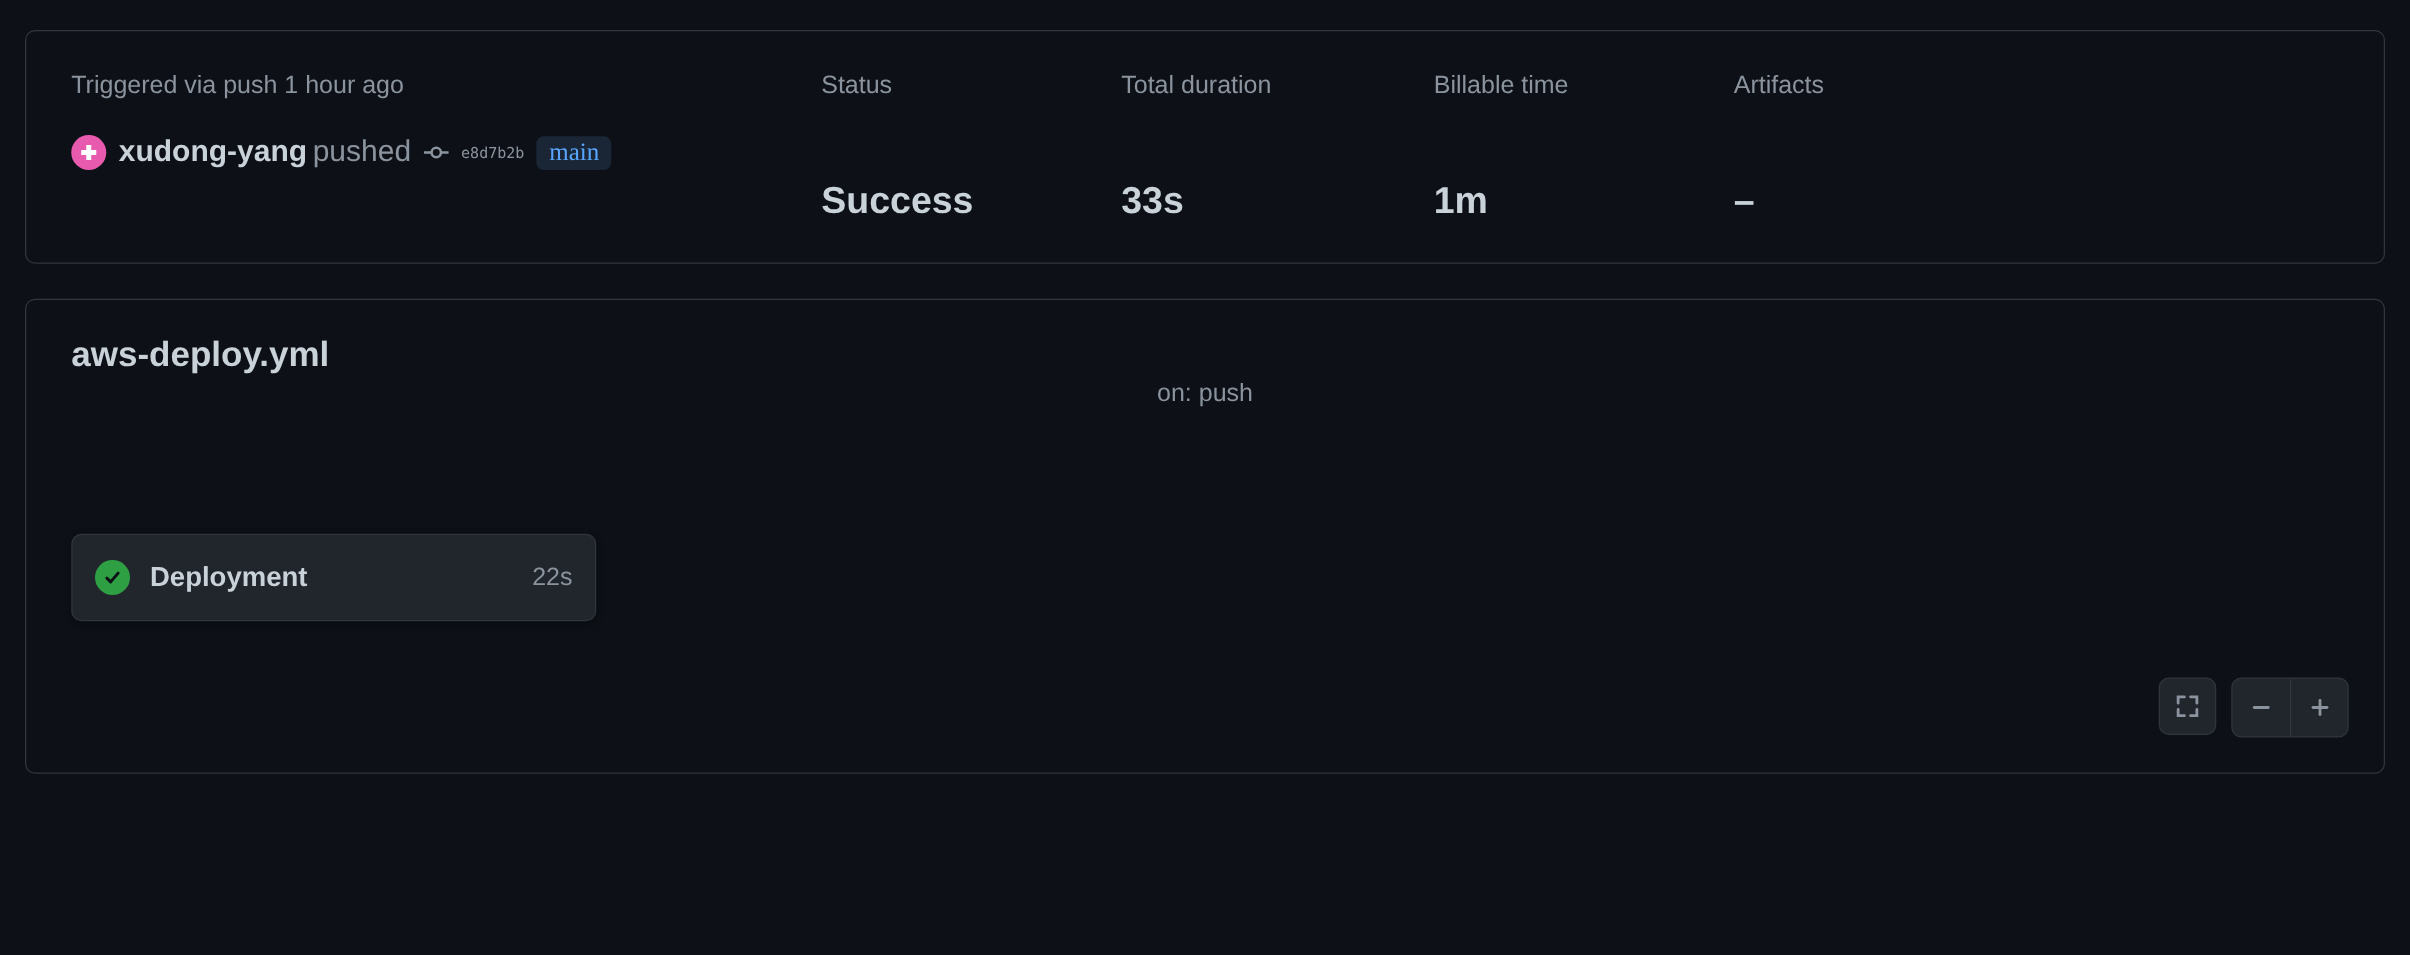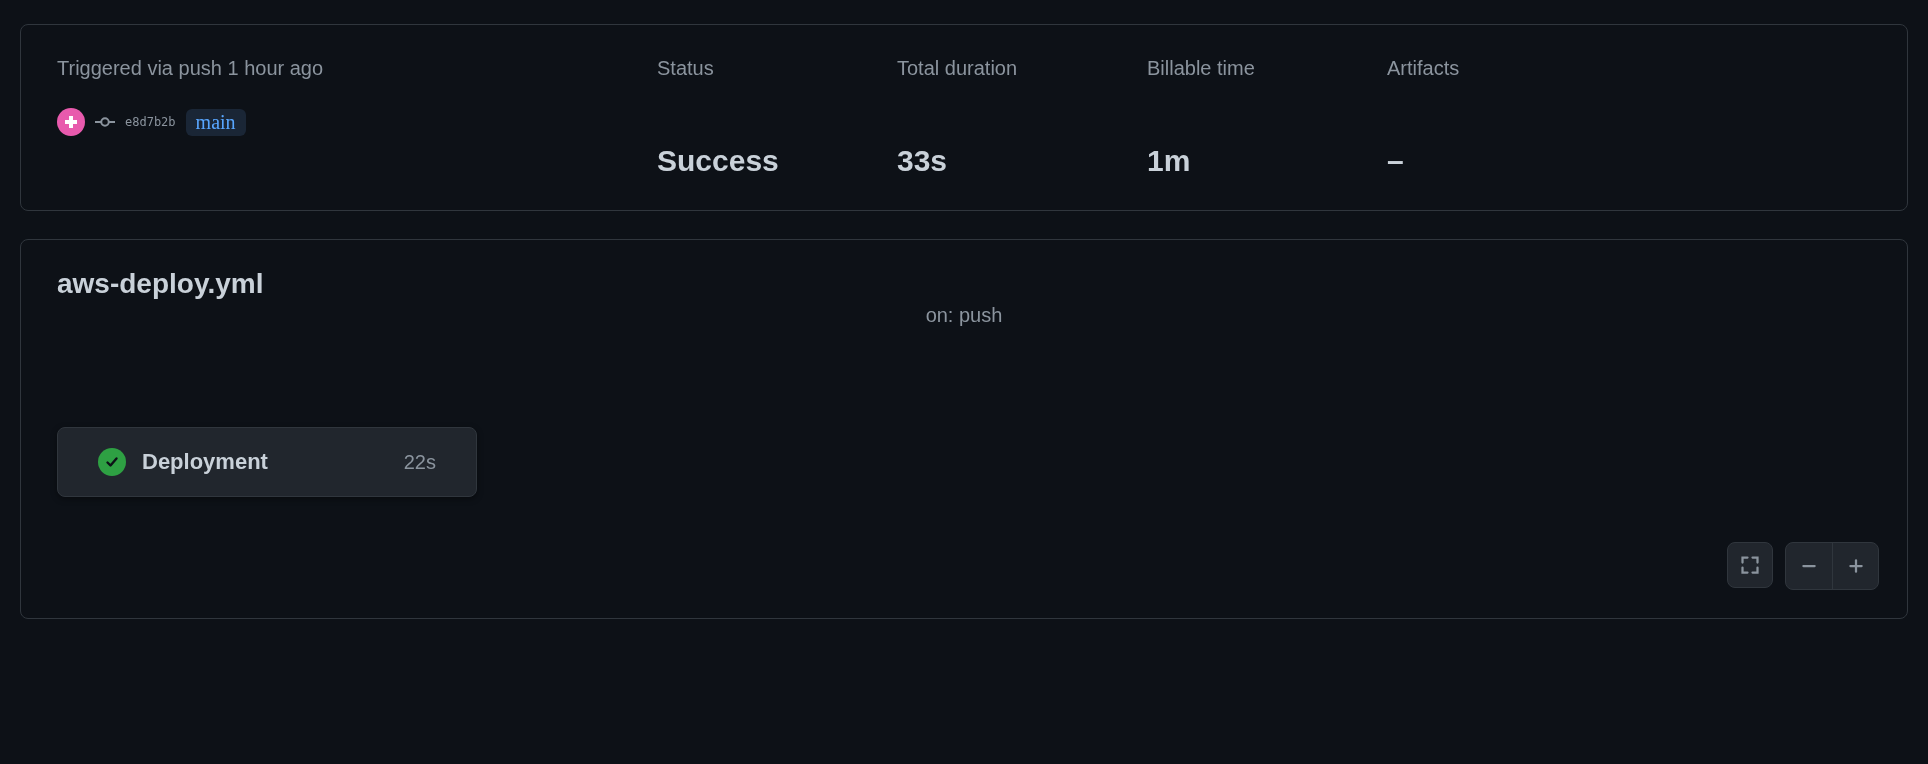--- a/index.html
+++ b/index.html
@@ -99,21 +99,21 @@
     font-size: 20px;
     margin-top: 4px;
     text-align: center;
   }
   .job-card {
     margin-top: 100px;
     width: 420px;
     background: #21262d;
     border: 1px solid #30363d;
     border-radius: 8px;
-    padding: 20px 40px;
+    padding: 20px 18px;
     display: flex;
     align-items: center;
     gap: 16px;
     cursor: pointer;
     box-shadow: 0 2px 6px rgba(0,0,0,.4);
   }
   .status-circle {
     width: 28px; height: 28px; border-radius: 50%;
     background: #2ea043;
     display: inline-flex; align-items: center; justify-content: center;
@@ -151,20 +151,24 @@
   .zoom-group .zbtn + .zbtn { border-left:1px solid #30363d; }
 </style>
 </head>
 <body>
 
 <div class="panel summary-panel">
   <div class="summary-col trigger-col">
     <div class="label">Triggered via push 1 hour ago</div>
     <div class="trigger-line">
       <span class="avatar"></span>
+      <span>
+        <span class="username">xudong-yang</span>
+        <span class="pushed-word">pushed</span>
+      </span>
       <span class="commit-icon">
         <svg width="20" height="20" viewBox="0 0 16 16" fill="none" stroke="currentColor" stroke-width="1.6">
           <circle cx="8" cy="8" r="3"></circle>
             <line x1="0" y1="8" x2="5" y2="8"></line>
             <line x1="11" y1="8" x2="16" y2="8"></line>
         </svg>
       </span>
       <span class="sha">e8d7b2b</span>
       <span class="branch-chip">main</span>
     </div>

